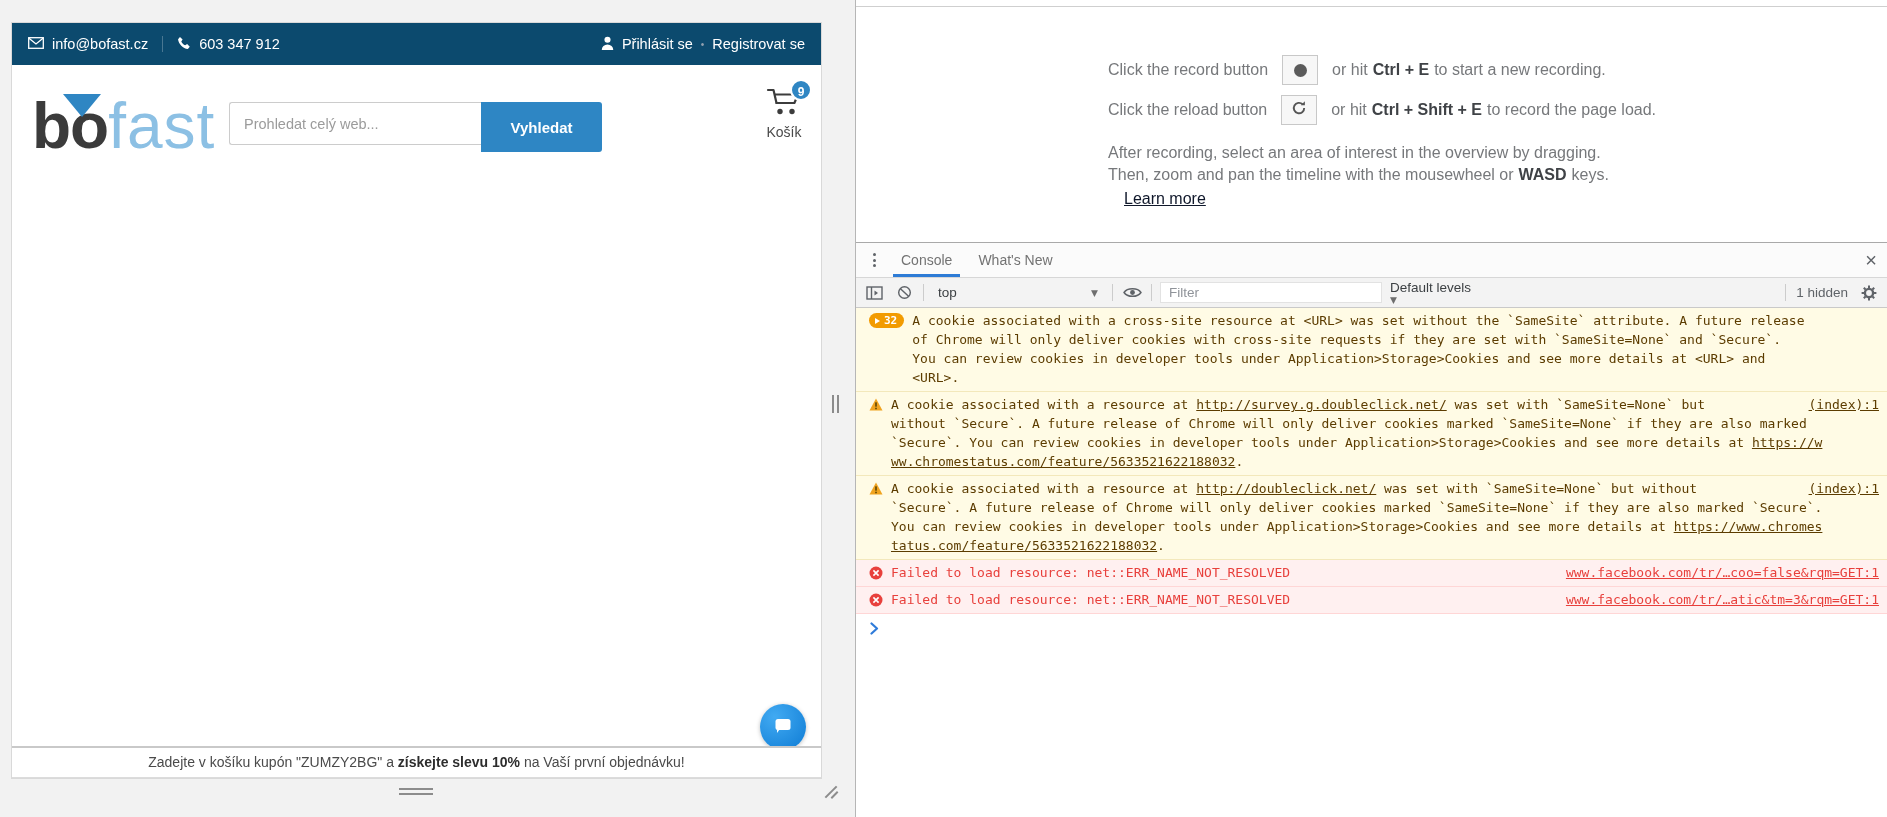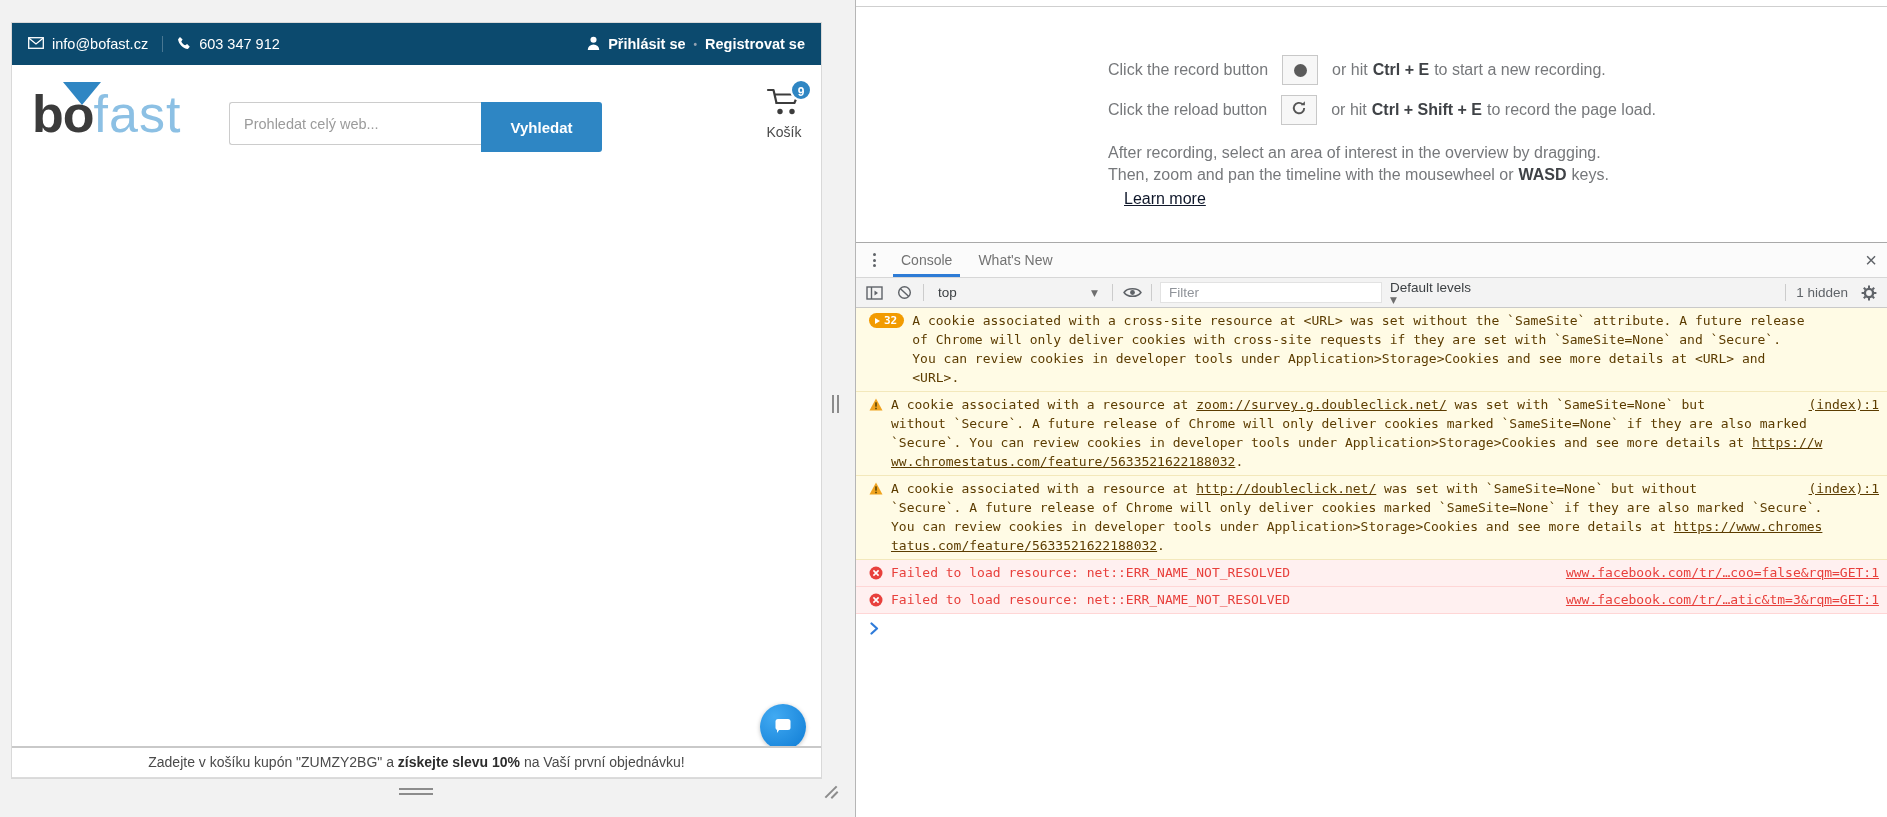--- a/index.html
+++ b/index.html
@@ -8,26 +8,26 @@
   .screen { position:relative; width:1887px; height:817px; overflow:hidden; }
 
   
   .emulation { position:absolute; left:0; top:0; width:855px; height:817px; background:#f2f2f2; }
   .page { position:absolute; left:11px; top:22px; width:811px; height:757px; background:#fff; border:1px solid #d9d9d9; }
 
   .site-topbar { height:42px; background:#0c4a6e; display:flex; justify-content:space-between; align-items:center; padding:0 16px; color:#fff; font-size:14.5px; }
   .tb-left { display:flex; align-items:center; }
   .tb-item { display:flex; align-items:center; gap:8px; cursor:pointer; }
   .tb-sep { width:1px; height:16px; background:rgba(255,255,255,.25); margin:0 14px; }
-  .tb-right { display:flex; align-items:center; gap:8px;font-weight:bold; }
+  .tb-right { display:flex; align-items:center; gap:8px; }
   .tb-right a { color:#fff; text-decoration:none; cursor:pointer; }
   .tb-dot { color:#93a1b0; font-size:10px; }
 
   .site-header { position:relative; height:130px; }
-  .logo { position:absolute; left:20px; top:16px; font-size:52px; line-height:66px; cursor:pointer; }
+  .logo { position:absolute; left:20px; top:28px; font-size:64px; line-height:66px; cursor:pointer; }
   .logo-bo { font-weight:bold; color:#3b3b3b; letter-spacing:-1px; }
   .logo-fast { color:#8cc0e4; letter-spacing:1px; }
   .logo-triangle { position:absolute; left:31px; top:1px; width:0; height:0;
     border-left:19px solid transparent; border-right:19px solid transparent; border-top:23px solid #2f86c3; }
   .searchbar { position:absolute; left:217px; top:37px; display:flex; }
   .search-input { width:252px; height:43px; border:1px solid #ccc; border-right:none; border-radius:3px 0 0 3px; padding:0 14px; font-size:14.5px; color:#555; outline:none; font-family:"Liberation Sans",sans-serif; }
   .search-input::placeholder { color:#9b9b9b; }
   .search-btn { width:121px; height:50px; border:none; background:#2e86c4; color:#fff; font-size:15px; font-weight:bold; border-radius:0 3px 3px 0; cursor:pointer; font-family:"Liberation Sans",sans-serif; }
   .cart { position:absolute; right:8px; top:22px; width:58px; text-align:center; cursor:pointer; }
   .cart-iconwrap { position:relative; display:inline-block; }
@@ -303,21 +303,21 @@
 &lt;URL&gt;.</span></div>
           </div>
           <div class="cmsg warn">
             <span class="micon">
               <svg width="14" height="13" viewBox="0 0 16 15">
                 <path d="M8 0.5 L15.5 14.5 H0.5 Z" fill="#f0a31f"></path>
                 <rect x="7.1" y="5" width="1.8" height="5" fill="#5b4300"></rect>
                 <rect x="7.1" y="11.2" width="1.8" height="1.8" fill="#5b4300"></rect>
               </svg>
             </span>
-            <div class="ctext"><span class="csrc">(index):1</span><span>A cookie associated with a resource at </span><span class="clink">zoom://survey.g.doubleclick.net/</span><span> was set with `SameSite=None` but
+            <div class="ctext"><span class="csrc">(index):1</span><span>A cookie associated with a resource at </span><span class="clink">http://survey.g.doubleclick.net/</span><span> was set with `SameSite=None` but
 without `Secure`. A future release of Chrome will only deliver cookies marked `SameSite=None` if they are also marked
 `Secure`. You can review cookies in developer tools under Application&gt;Storage&gt;Cookies and see more details at </span><span class="clink">https://w
 ww.chromestatus.com/feature/5633521622188032</span><span>.</span></div>
           </div>
           <div class="cmsg warn">
             <span class="micon">
               <svg width="14" height="13" viewBox="0 0 16 15">
                 <path d="M8 0.5 L15.5 14.5 H0.5 Z" fill="#f0a31f"></path>
                 <rect x="7.1" y="5" width="1.8" height="5" fill="#5b4300"></rect>
                 <rect x="7.1" y="11.2" width="1.8" height="1.8" fill="#5b4300"></rect>

